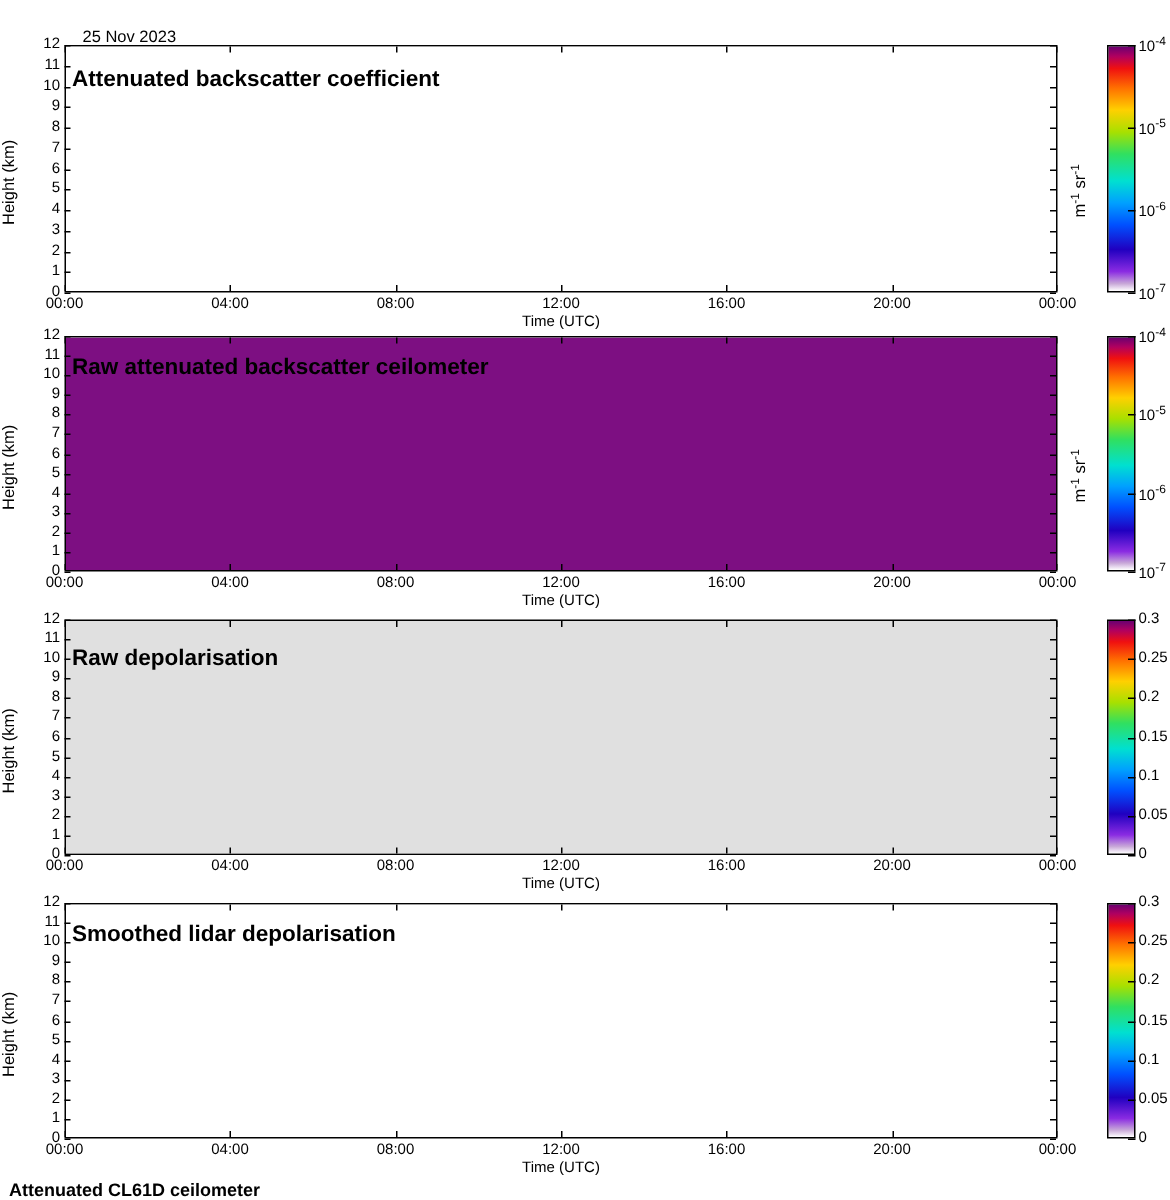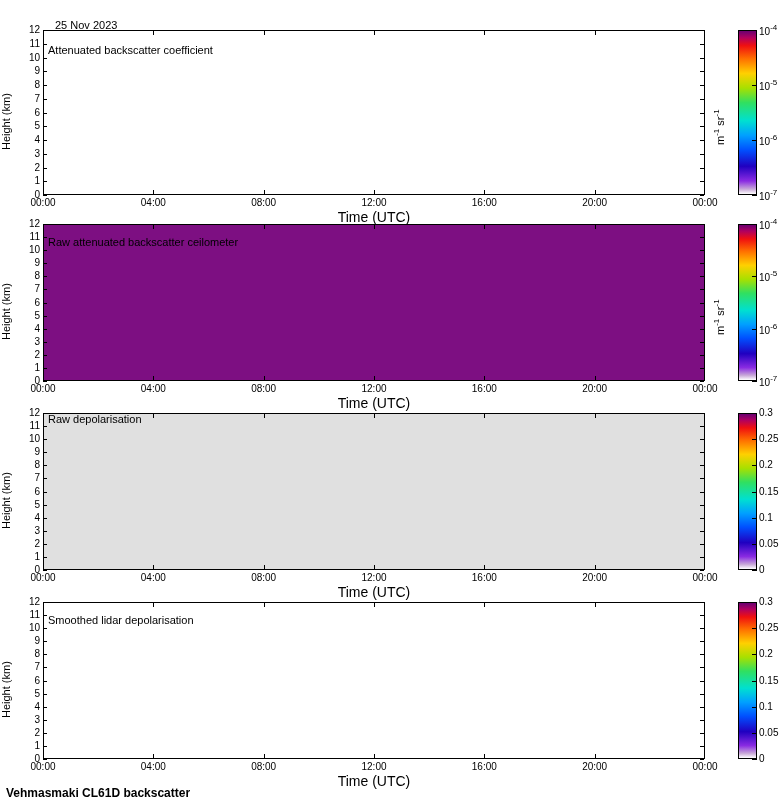--- a/index.html
+++ b/index.html
@@ -51,22 +51,22 @@
     background: #ffffff;
     overflow: hidden;
   }
   .plot-fill {
     position: absolute;
     left: 0; top: 0; right: 0; bottom: 0;
   }
   .panel-title {
     position: absolute;
     left: 48px;
-    font-size: 11px;
-    font-weight: normal;
+    font-size: 15px;
+    font-weight: bold;
     color: #000;
     z-index: 5;
     white-space: nowrap;
   }
   
   .ytick {
     position: absolute;
     right: 0;
     width: 40px;
     text-align: right;
@@ -103,21 +103,21 @@
     position: absolute;
     width: 1px;
     height: 4px;
     background: #000;
   }
   .xaxis-label {
     position: absolute;
     width: 662px;
     left: 43px;
     text-align: center;
-    font-size: 14px;
+    font-size: 10px;
     color: #000;
   }
 
   
   .cbar {
     position: absolute;
     left: 738px;
     width: 19px;
     border: 1px solid #000;
     box-sizing: border-box;
@@ -171,21 +171,21 @@
     </div>
     <div class="panel-title" style="top:236px;">Raw attenuated backscatter ceilometer</div>
     <div class="ylabel" style="top:340px;">Height (km)</div>
     <div class="xaxis-label" style="top:395px;">Time (UTC)</div>
   </div>
 
   <div class="panel">
     <div class="plot-frame" id="frame3" style="top:413px; height:157px;">
       <div class="plot-fill" id="fill3" style="background: rgb(224, 224, 224);"></div>
     </div>
-    <div class="panel-title" style="top:413px;">Raw depolarisation</div>
+    <div class="panel-title" style="top:430px;">Raw depolarisation</div>
     <div class="ylabel" style="top:529px;">Height (km)</div>
     <div class="xaxis-label" style="top:584px;">Time (UTC)</div>
   </div>
 
   <div class="panel">
     <div class="plot-frame" id="frame4" style="top:602px; height:157px;">
       <div class="plot-fill" id="fill4" style="background: rgb(255, 255, 255);"></div>
     </div>
     <div class="panel-title" style="top:614px;">Smoothed lidar depolarisation</div>
     <div class="ylabel" style="top:718px;">Height (km)</div>
@@ -195,21 +195,21 @@
   <div class="cbar" id="cb1" style="top: 30px; height: 165px; background: linear-gradient(to top, rgb(255, 255, 255) 0%, rgb(200, 168, 216) 3%, rgb(138, 43, 226) 8%, rgb(32, 0, 192) 17%, rgb(0, 80, 255) 27%, rgb(0, 160, 255) 36%, rgb(0, 224, 208) 45%, rgb(48, 224, 96) 56%, rgb(168, 224, 0) 65%, rgb(255, 208, 0) 74%, rgb(255, 112, 0) 83%, rgb(240, 16, 16) 91%, rgb(176, 0, 96) 96%, rgb(106, 0, 112) 100%);"></div>
   <div class="cbar-unit" style="top:145px;">m<sup>-1</sup> sr<sup>-1</sup></div>
 
   <div class="cbar" id="cb2" style="top: 224px; height: 157px; background: linear-gradient(to top, rgb(255, 255, 255) 0%, rgb(200, 168, 216) 3%, rgb(138, 43, 226) 8%, rgb(32, 0, 192) 17%, rgb(0, 80, 255) 27%, rgb(0, 160, 255) 36%, rgb(0, 224, 208) 45%, rgb(48, 224, 96) 56%, rgb(168, 224, 0) 65%, rgb(255, 208, 0) 74%, rgb(255, 112, 0) 83%, rgb(240, 16, 16) 91%, rgb(176, 0, 96) 96%, rgb(106, 0, 112) 100%);"></div>
   <div class="cbar-unit" style="top:335px;">m<sup>-1</sup> sr<sup>-1</sup></div>
 
   <div class="cbar" id="cb3" style="top: 413px; height: 157px; background: linear-gradient(to top, rgb(255, 255, 255) 0%, rgb(200, 168, 216) 3%, rgb(138, 43, 226) 8%, rgb(32, 0, 192) 17%, rgb(0, 80, 255) 27%, rgb(0, 160, 255) 36%, rgb(0, 224, 208) 45%, rgb(48, 224, 96) 56%, rgb(168, 224, 0) 65%, rgb(255, 208, 0) 74%, rgb(255, 112, 0) 83%, rgb(240, 16, 16) 91%, rgb(176, 0, 96) 96%, rgb(106, 0, 112) 100%);"></div>
 
   <div class="cbar" id="cb4" style="top: 602px; height: 157px; background: linear-gradient(to top, rgb(255, 255, 255) 0%, rgb(200, 168, 216) 3%, rgb(138, 43, 226) 8%, rgb(32, 0, 192) 17%, rgb(0, 80, 255) 27%, rgb(0, 160, 255) 36%, rgb(0, 224, 208) 45%, rgb(48, 224, 96) 56%, rgb(168, 224, 0) 65%, rgb(255, 208, 0) 74%, rgb(255, 112, 0) 83%, rgb(240, 16, 16) 91%, rgb(176, 0, 96) 96%, rgb(106, 0, 112) 100%);"></div>
 
-  <div class="footer-label">Vehmasmaki CL61D backscatter</div>
+  <div class="footer-label">Attenuated CL61D ceilometer</div>
 
 <div class="ytick" style="top: 25px; right: 740px;">12</div>
     <div class="ytickmark" style="top: 30px;"></div>
     <div class="ytickmark" style="left: 700px; top: 30px;"></div>
     <div class="ytick" style="top: 38.75px; right: 740px;">11</div>
     <div class="ytickmark" style="top: 44px;"></div>
     <div class="ytickmark" style="left: 700px; top: 44px;"></div>
     <div class="ytick" style="top: 52.5px; right: 740px;">10</div>
     <div class="ytickmark" style="top: 58px;"></div>
     <div class="ytickmark" style="left: 700px; top: 58px;"></div>

